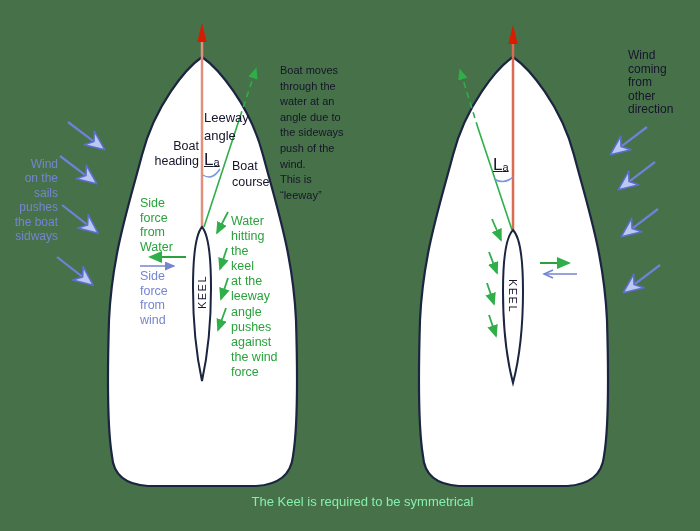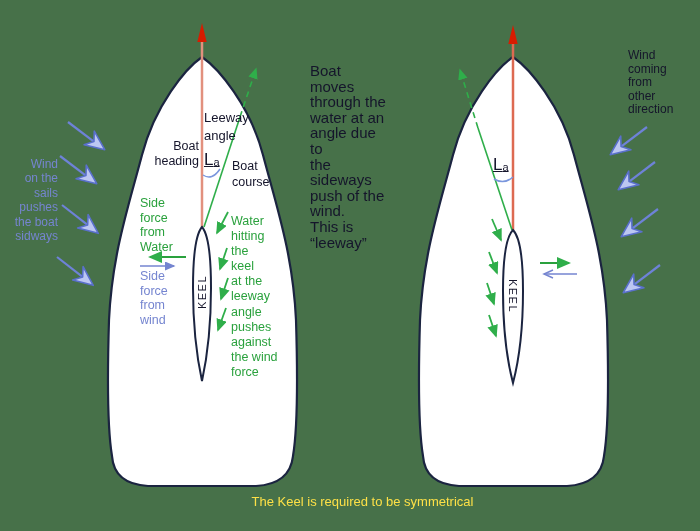--- a/index.html
+++ b/index.html
@@ -19,32 +19,32 @@
   }
   .leeway-angle { left:204px; top:109px; font-size:13px; line-height:18px; }
   .boat-heading { left:146px; top:139px; width:53px; text-align:right;
                   font-size:12.5px; line-height:15px; }
   .boat-course  { left:232px; top:159px; font-size:12.5px; line-height:15.5px; }
   .la { font-size:17px;text-decoration:underline; }
   .la .sub { font-size:11px; vertical-align:-1px; }
   .la-left  { left:204px; top:150px; }
   .la-right { left:493px; top:155px; }
   .center-note { left:280px; top:63px; width:76px;
-                 font-size:15px; line-height:15.6px;margin-left:30px; }
+                 font-size:11px; line-height:15.6px; }
   .side-water { left:140px; top:196px; font-size:12.5px; line-height:14.6px; }
   .side-wind  { left:140px; top:269px; font-size:12.5px; line-height:14.6px; }
   .water-note { left:231px; top:214px; font-size:12.5px; line-height:15.1px; }
   .keel-lbl { font-size:11px; letter-spacing:1.5px; color:#15152b;
               transform:translate(-50%,-50%) rotate(-90deg); }
   .keel-left  { left:202px; top:292px; }
   .keel-right { left:513px; top:296px;
                 transform:translate(-50%,-50%) rotate(90deg); }
   .wind-note-right { left:628px; top:49px; font-size:12px; line-height:13.6px; }
   .caption { left:230px; top:494px; width:265px; text-align:center;
-             font-size:13px; color:#fde047; }
+             font-size:13px; color:#86efac; }
 </style>
 </head>
 <body>
 
 <div id="stage">
 
   <svg id="diagram-svg" width="700" height="531" viewBox="0 0 700 531">
     <defs>
       <marker id="mg" markerWidth="8" markerHeight="8" refX="6" refY="3" orient="auto">
         <path d="M0,0 L7,3 L0,6 Z" fill="#2fae4a"></path>

